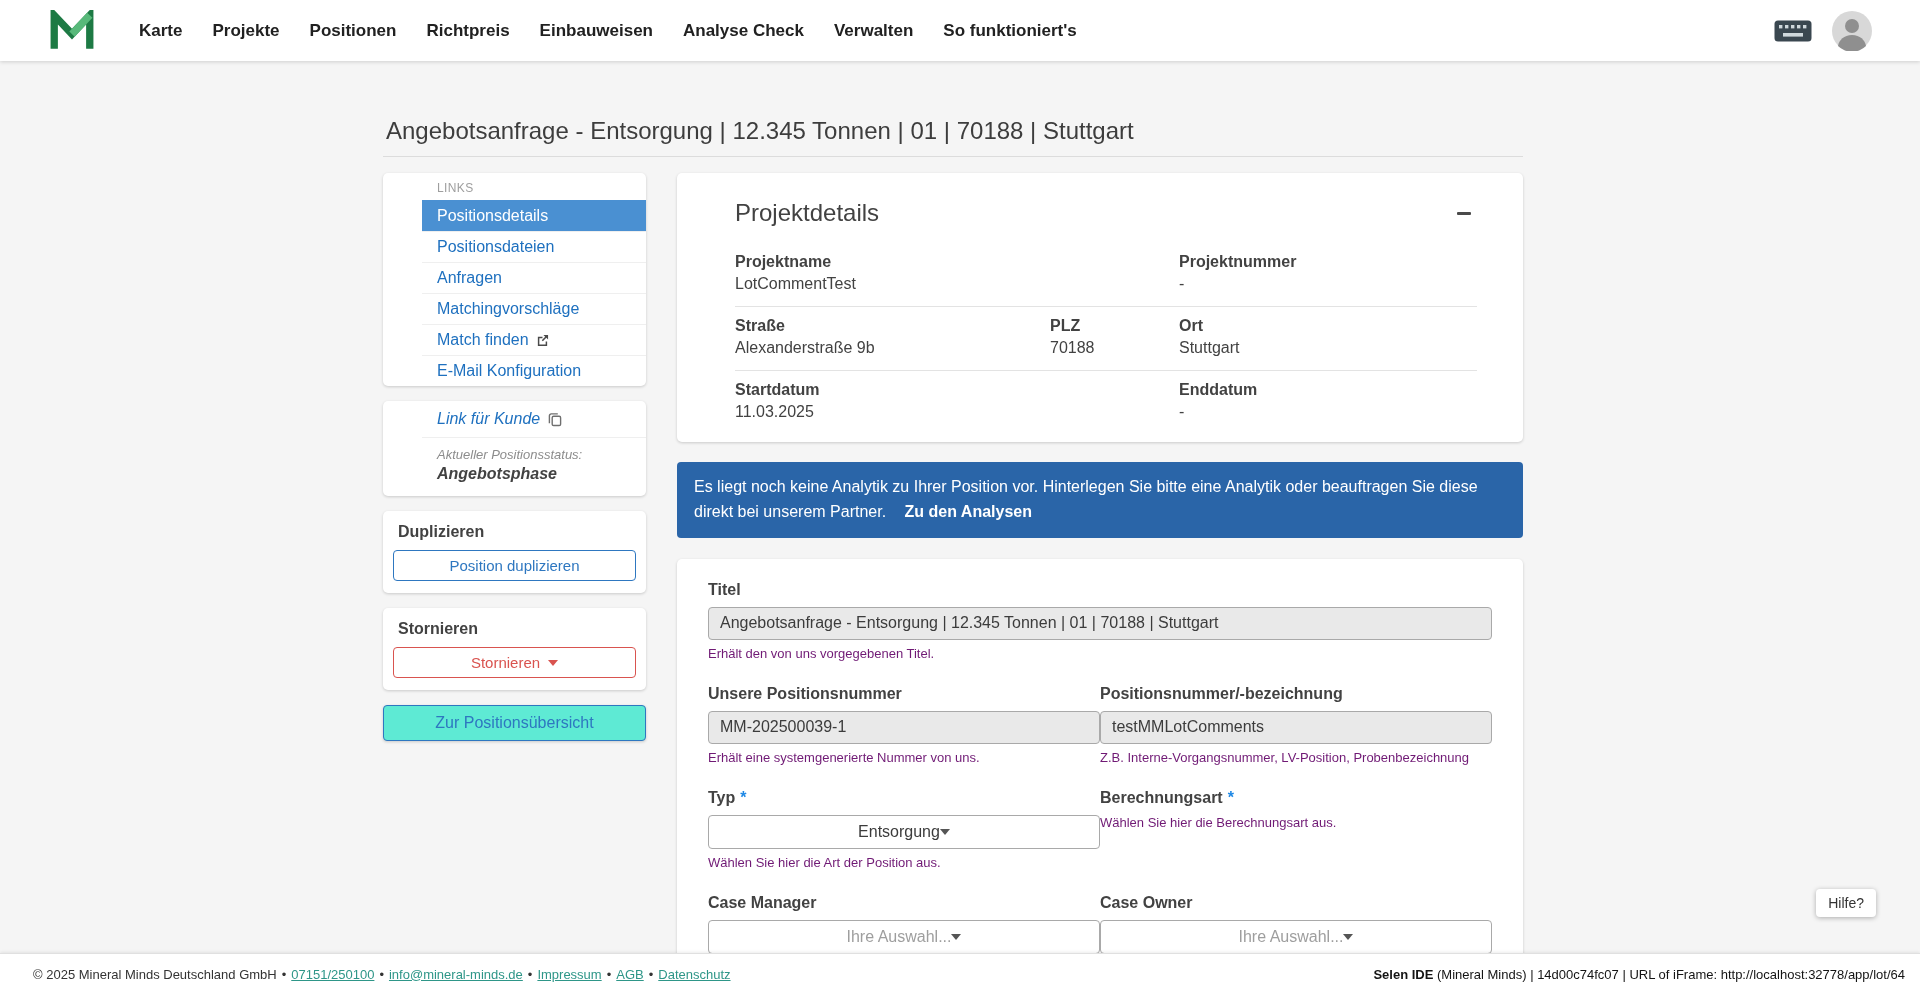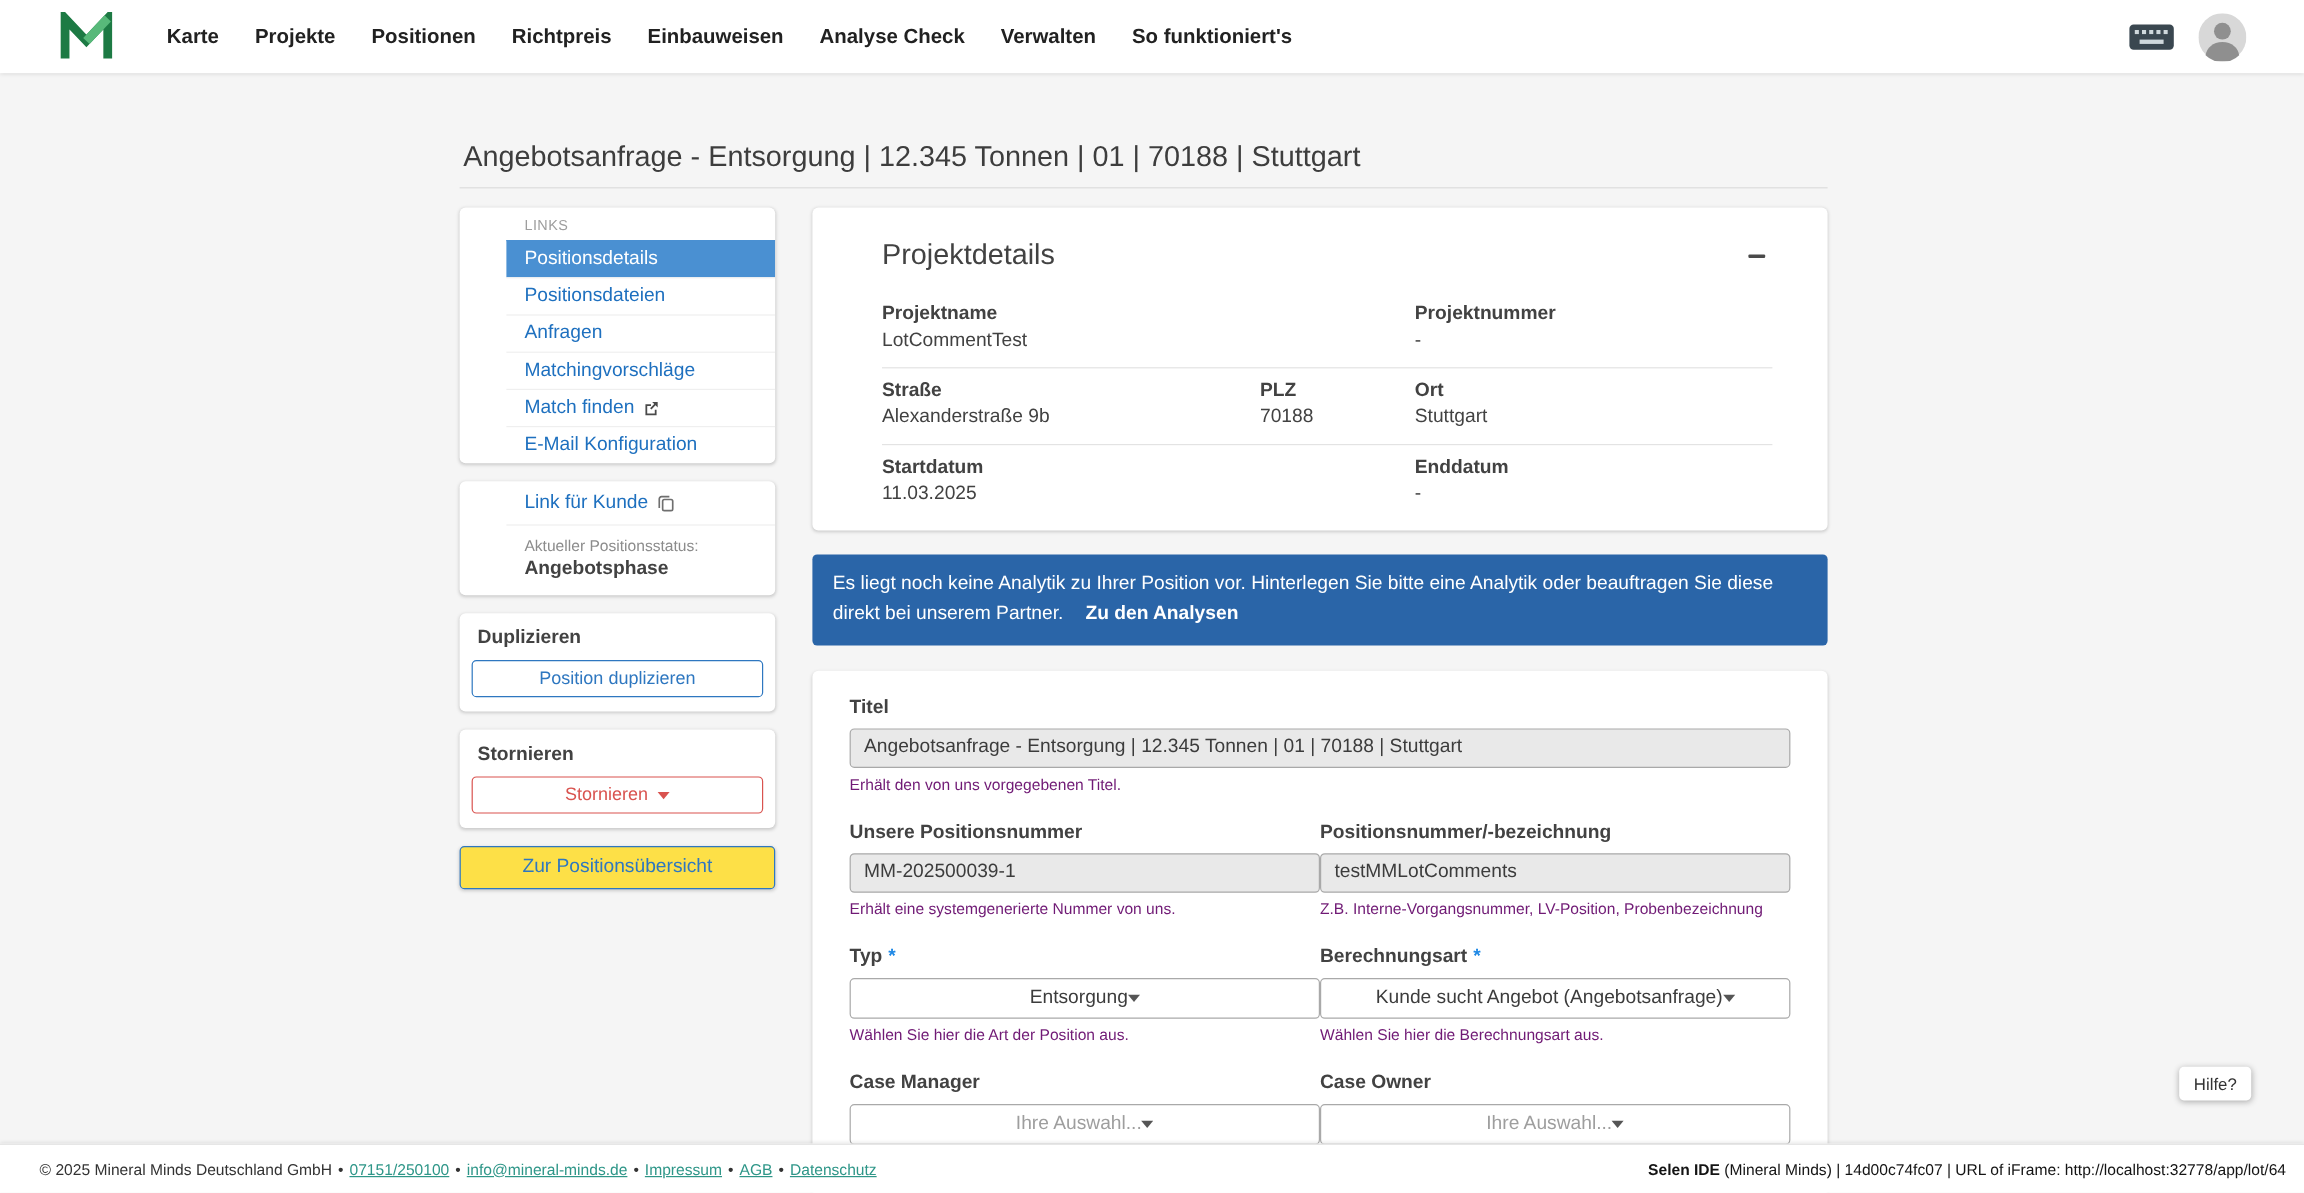--- a/index.html
+++ b/index.html
@@ -26,34 +26,34 @@
   .card { background:#fff; border-radius:5px; box-shadow:0 1px 3px rgba(0,0,0,.18);padding-left:39px; }
 
   
   .sidebar { width:263px; flex:none; }
   .nav-card { margin-bottom:15px; overflow:hidden; }
   .links-header { font-size:12px; color:#9e9e9e; padding:8px 15px 5px; letter-spacing:.4px; }
   .side-item { padding:6px 15px; font-size:16px; font-weight:500; color:#1e70bf;
                border-top:1px solid #efefef; cursor:pointer; display:flex; align-items:center; gap:7px; }
   .side-item.active { background:#4a90d2; color:#fff; border-top-color:#4a90d2; }
 
-  .status-card { margin-bottom:15px; overflow:hidden; }
+  .status-card { margin-bottom:15px; overflow:hidden;font-style:italic; }
   .customer-link { padding:9px 15px; font-size:16px; font-weight:500; color:#1e70bf;
                    border-bottom:1px solid #efefef; display:flex; gap:8px; align-items:center; cursor:pointer; }
   .status-label { font-size:13px; color:#8c8c8c; padding:9px 15px 3px; }
   .status-value { font-size:16px; font-weight:bold; color:#424242; padding:0 15px 13px; }
 
   .action-card { margin-bottom:15px; padding:10px 10px 12px; }
   .card-heading { font-size:16px; font-weight:bold; color:#424242; padding:2px 5px 9px; }
   .btn { display:flex; justify-content:center; align-items:center; gap:8px; width:100%;
          border-radius:4px; background:#fff; font-size:15px; font-weight:500; padding:6px 0;
          cursor:pointer; font-family:inherit; }
   .btn-blue { border:1px solid #2e77c0; color:#2e77c0; }
   .btn-red  { border:1px solid #d9534f; color:#d9534f; }
-  .btn-overview { width:100%; border:1px solid #2e77c0; color:#2e77c0; background:#fde047;
+  .btn-overview { width:100%; border:1px solid #2e77c0; color:#2e77c0; background:#5eead4;
                   border-radius:4px; padding:8px 0; font-size:16px; font-weight:500;
                   box-shadow:0 1px 3px rgba(0,0,0,.18); cursor:pointer; font-family:inherit; }
 
   
   .main { flex:1; min-width:0; }
 
   .project-card { padding:26px 46px 8px 58px; margin-bottom:20px; }
   .project-header { display:flex; justify-content:space-between; align-items:center; margin-bottom:16px; }
   .project-header h2 { font-size:24px; font-weight:400; color:#424242; }
   .collapse-btn { background:none; border:none; cursor:pointer; padding:6px; display:flex; }
@@ -292,24 +292,20 @@
               <span>Entsorgung</span>
               <span class="caret"></span>
             </div>
             <div class="helper">Wählen Sie hier die Art der Position aus.</div>
           </div>
           <div class="field">
             <div class="f-label">
               <span>Berechnungsart</span>
               <span class="req">*</span>
             </div>
-            <div class="select">
-              <span>Kunde sucht Angebot (Angebotsanfrage)</span>
-              <span class="caret"></span>
-            </div>
             <div class="helper">Wählen Sie hier die Berechnungsart aus.</div>
           </div>
         </div>
 
         <div class="row2">
           <div class="field">
             <div class="f-label">
                 <span>Case Manager</span>
               </div>
             <div class="select">

